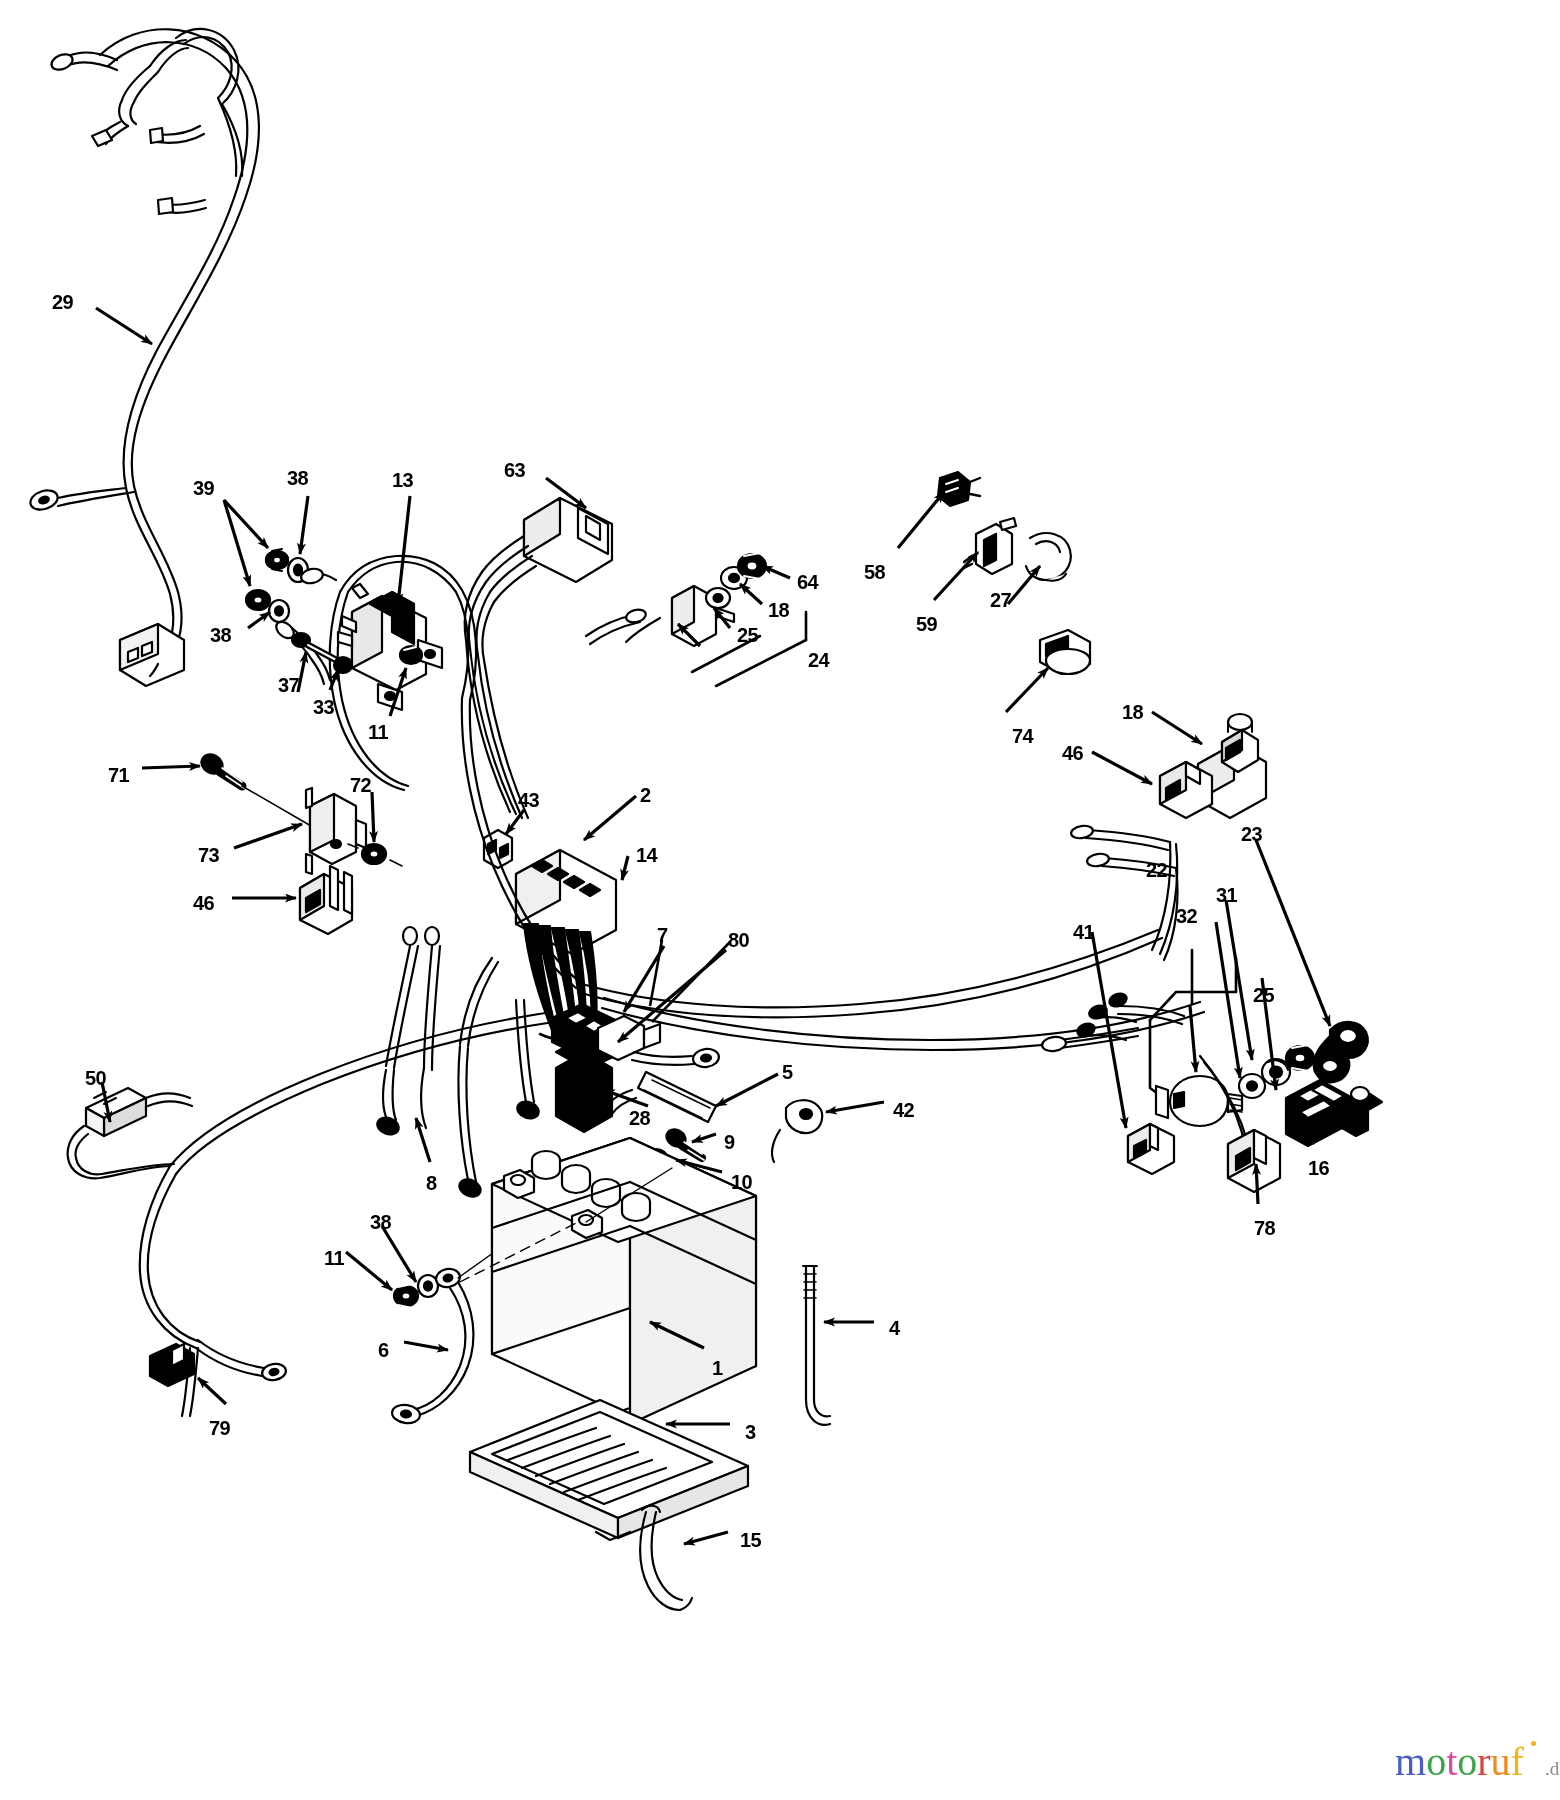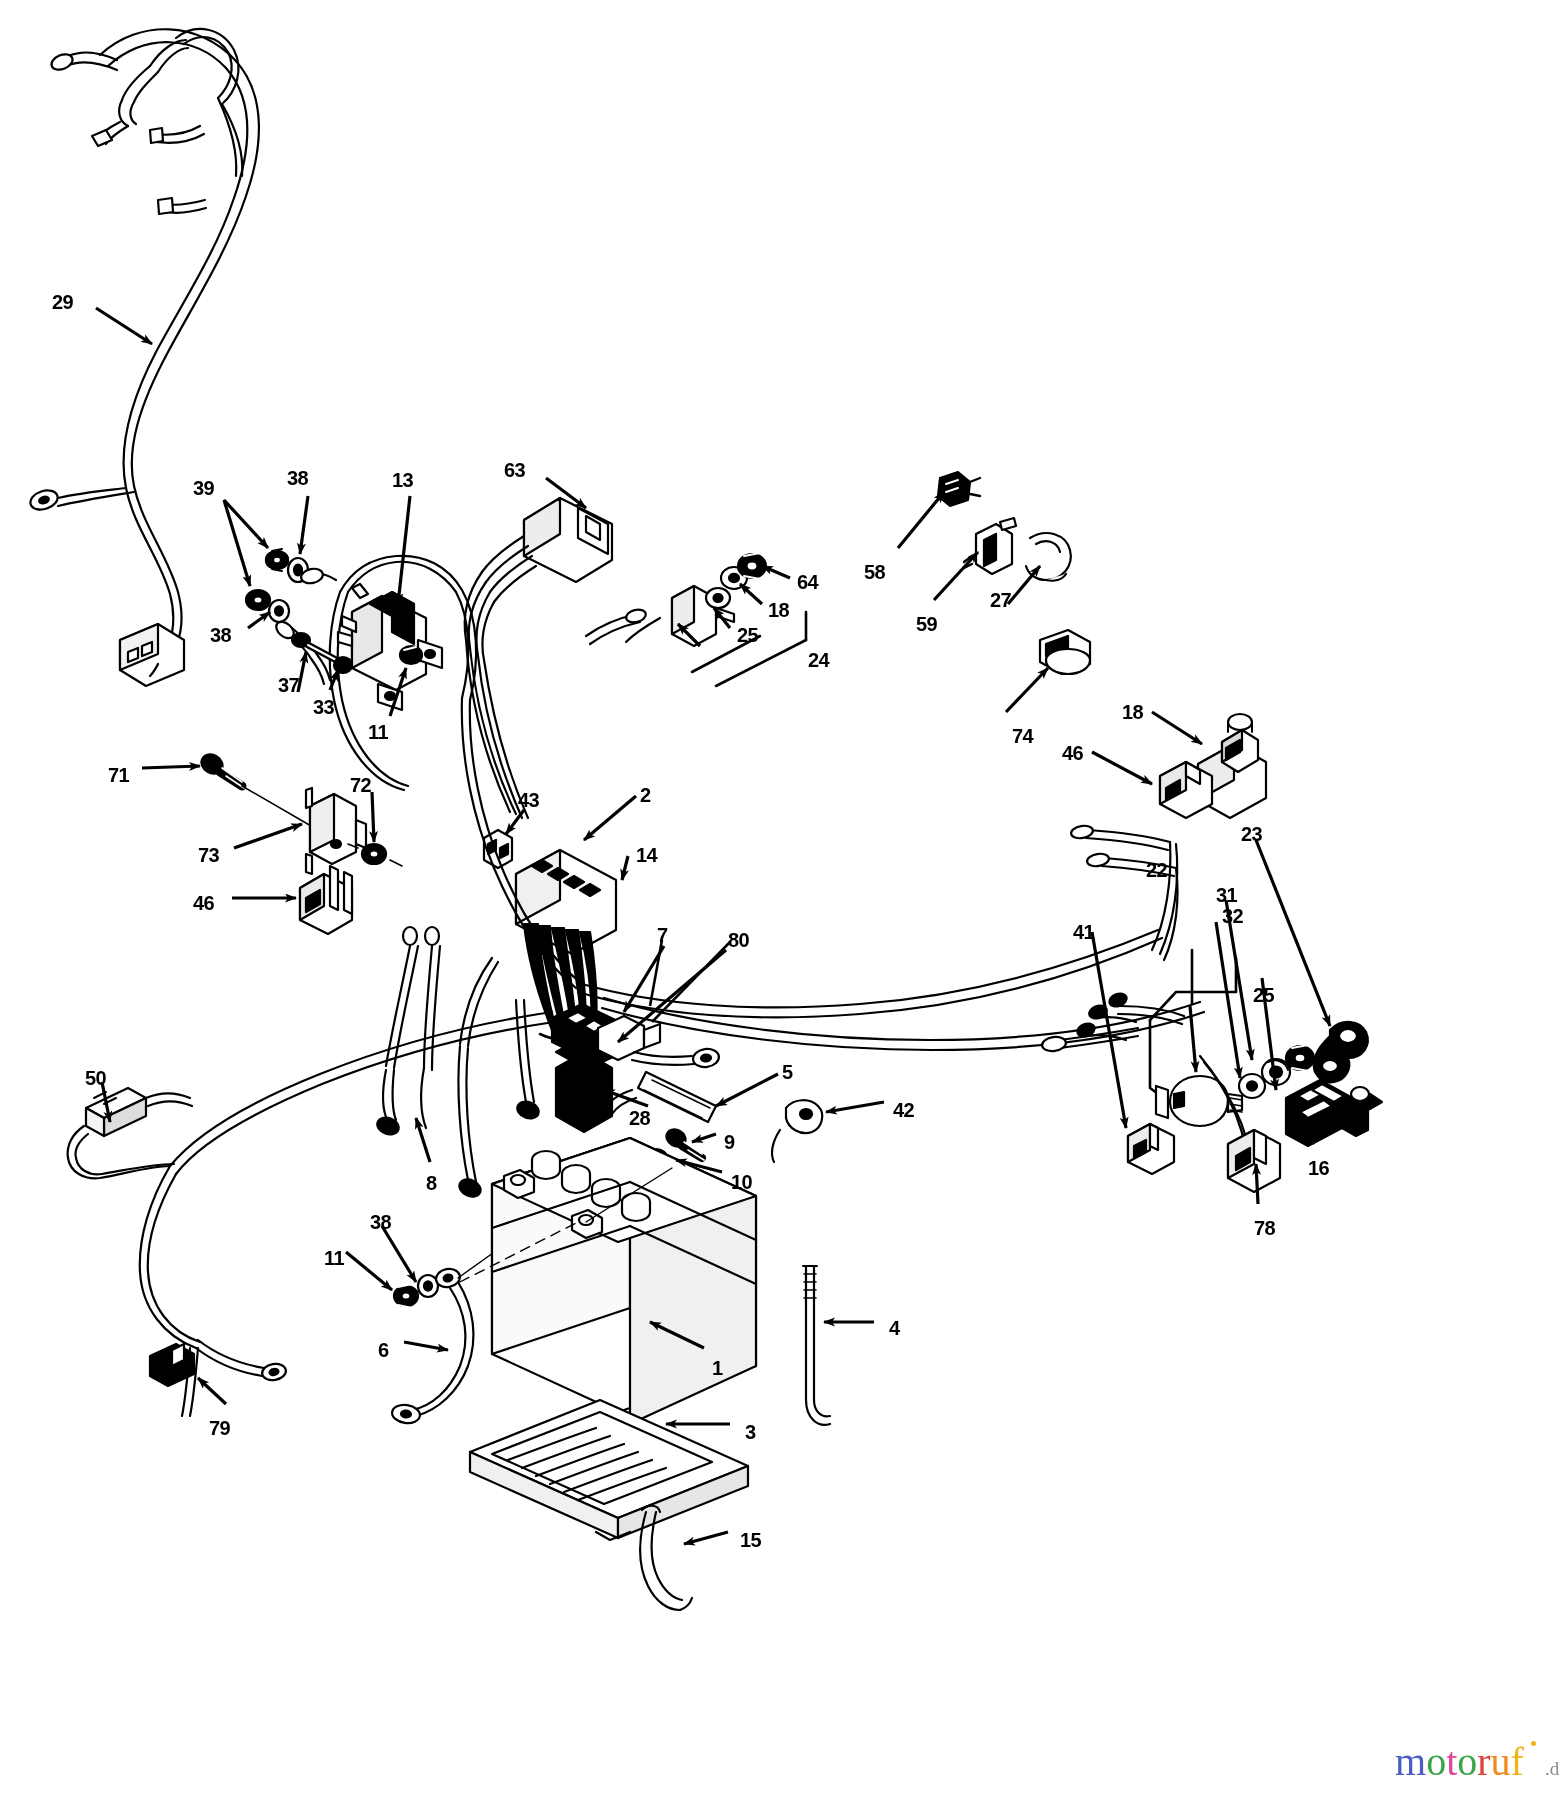--- a/index.html
+++ b/index.html
@@ -751,21 +751,21 @@
 <div class="callout" style="left:808px;top:650px;">24</div>
 <div class="callout" style="left:864px;top:562px;">58</div>
 <div class="callout" style="left:916px;top:614px;">59</div>
 <div class="callout" style="left:990px;top:590px;">27</div>
 <div class="callout" style="left:988px;top:726px;margin-left:24px;">74</div>
 <div class="callout" style="left:1122px;top:702px;">18</div>
 <div class="callout" style="left:1062px;top:743px;">46</div>
 <div class="callout" style="left:1241px;top:824px;">23</div>
 <div class="callout" style="left:1146px;top:860px;text-align:center;">22</div>
 <div class="callout" style="left:1216px;top:885px;">31</div>
-<div class="callout" style="left:1176px;top:906px;padding-left:46px;">32</div>
+<div class="callout" style="left:1176px;top:906px;">32</div>
 <div class="callout" style="left:1073px;top:922px;">41</div>
 <div class="callout" style="left:1253px;top:985px;">25</div>
 <div class="callout" style="left:108px;top:765px;">71</div>
 <div class="callout" style="left:350px;top:775px;">72</div>
 <div class="callout" style="left:198px;top:845px;">73</div>
 <div class="callout" style="left:193px;top:893px;">46</div>
 <div class="callout" style="left:518px;top:790px;">43</div>
 <div class="callout" style="left:640px;top:785px;">2</div>
 <div class="callout" style="left:636px;top:845px;">14</div>
 <div class="callout" style="left:657px;top:925px;">7</div>

